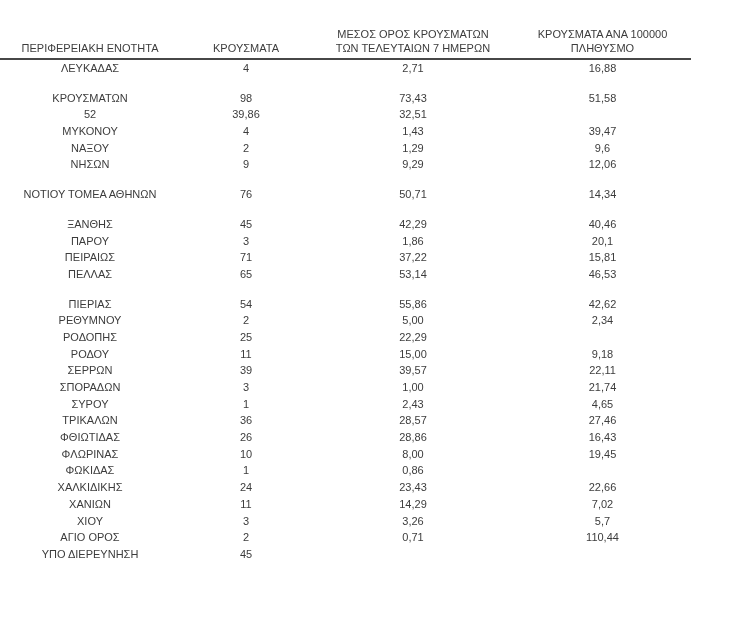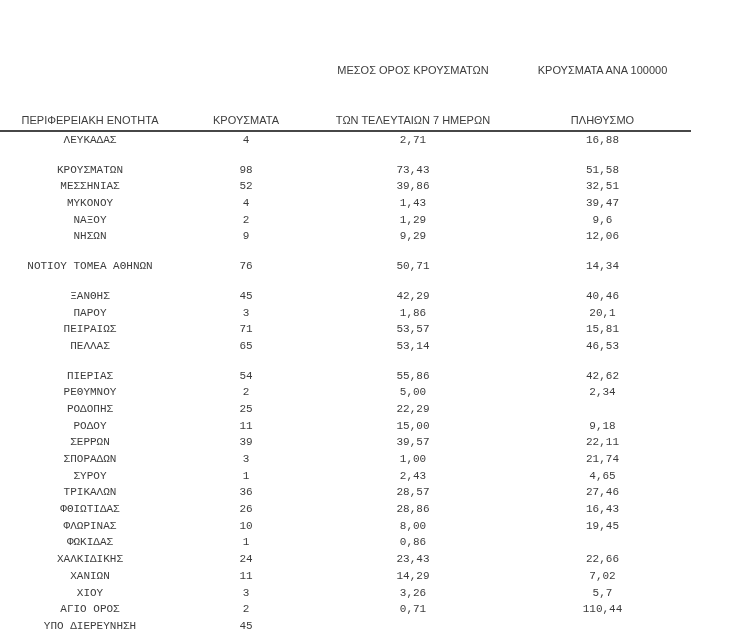--- a/index.html
+++ b/index.html
@@ -27,22 +27,22 @@
     align-items: end;
     border-bottom: 2.5px solid #474747;
     padding-bottom: 3px;
   }
   .header-cell {
     text-align: center;
     font-size: 11px;
     line-height: 14px;
     white-space: nowrap;
   }
-  .header-line { display: block; margin-top: 36px; }
-  .table-body { width: 691px; font-family: Liberation Mono, monospace; }
+  .header-line { display: block; }
+  .table-body { width: 691px; }
   .row {
     display: grid;
     grid-template-columns: 180px 132px 202px 177px;
     height: 16.7px;
     align-items: center;
   }
   .cell {
     text-align: center;
     font-size: 11px;
     line-height: 16.7px;
@@ -82,21 +82,20 @@
         <div class="cell">16,88</div>
       </div>
       <div class="spacer-row"></div>
       <div class="row">
         <div class="cell">ΚΡΟΥΣΜΑΤΩΝ</div>
         <div class="cell">98</div>
         <div class="cell">73,43</div>
         <div class="cell">51,58</div>
       </div>
       <div class="row">
-        <div class="cell">ΜΕΣΣΗΝΙΑΣ</div>
         <div class="cell">52</div>
         <div class="cell">39,86</div>
         <div class="cell">32,51</div>
       </div>
       <div class="row">
         <div class="cell">ΜΥΚΟΝΟΥ</div>
         <div class="cell">4</div>
         <div class="cell">1,43</div>
         <div class="cell">39,47</div>
       </div>
@@ -128,21 +127,21 @@
       </div>
       <div class="row">
         <div class="cell">ΠΑΡΟΥ</div>
         <div class="cell">3</div>
         <div class="cell">1,86</div>
         <div class="cell">20,1</div>
       </div>
       <div class="row">
         <div class="cell">ΠΕΙΡΑΙΩΣ</div>
         <div class="cell">71</div>
-        <div class="cell">53,57</div>
+        <div class="cell">37,22</div>
         <div class="cell">15,81</div>
       </div>
       <div class="row">
         <div class="cell">ΠΕΛΛΑΣ</div>
         <div class="cell">65</div>
         <div class="cell">53,14</div>
         <div class="cell">46,53</div>
       </div>
       <div class="spacer-row"></div>
       <div class="row">

